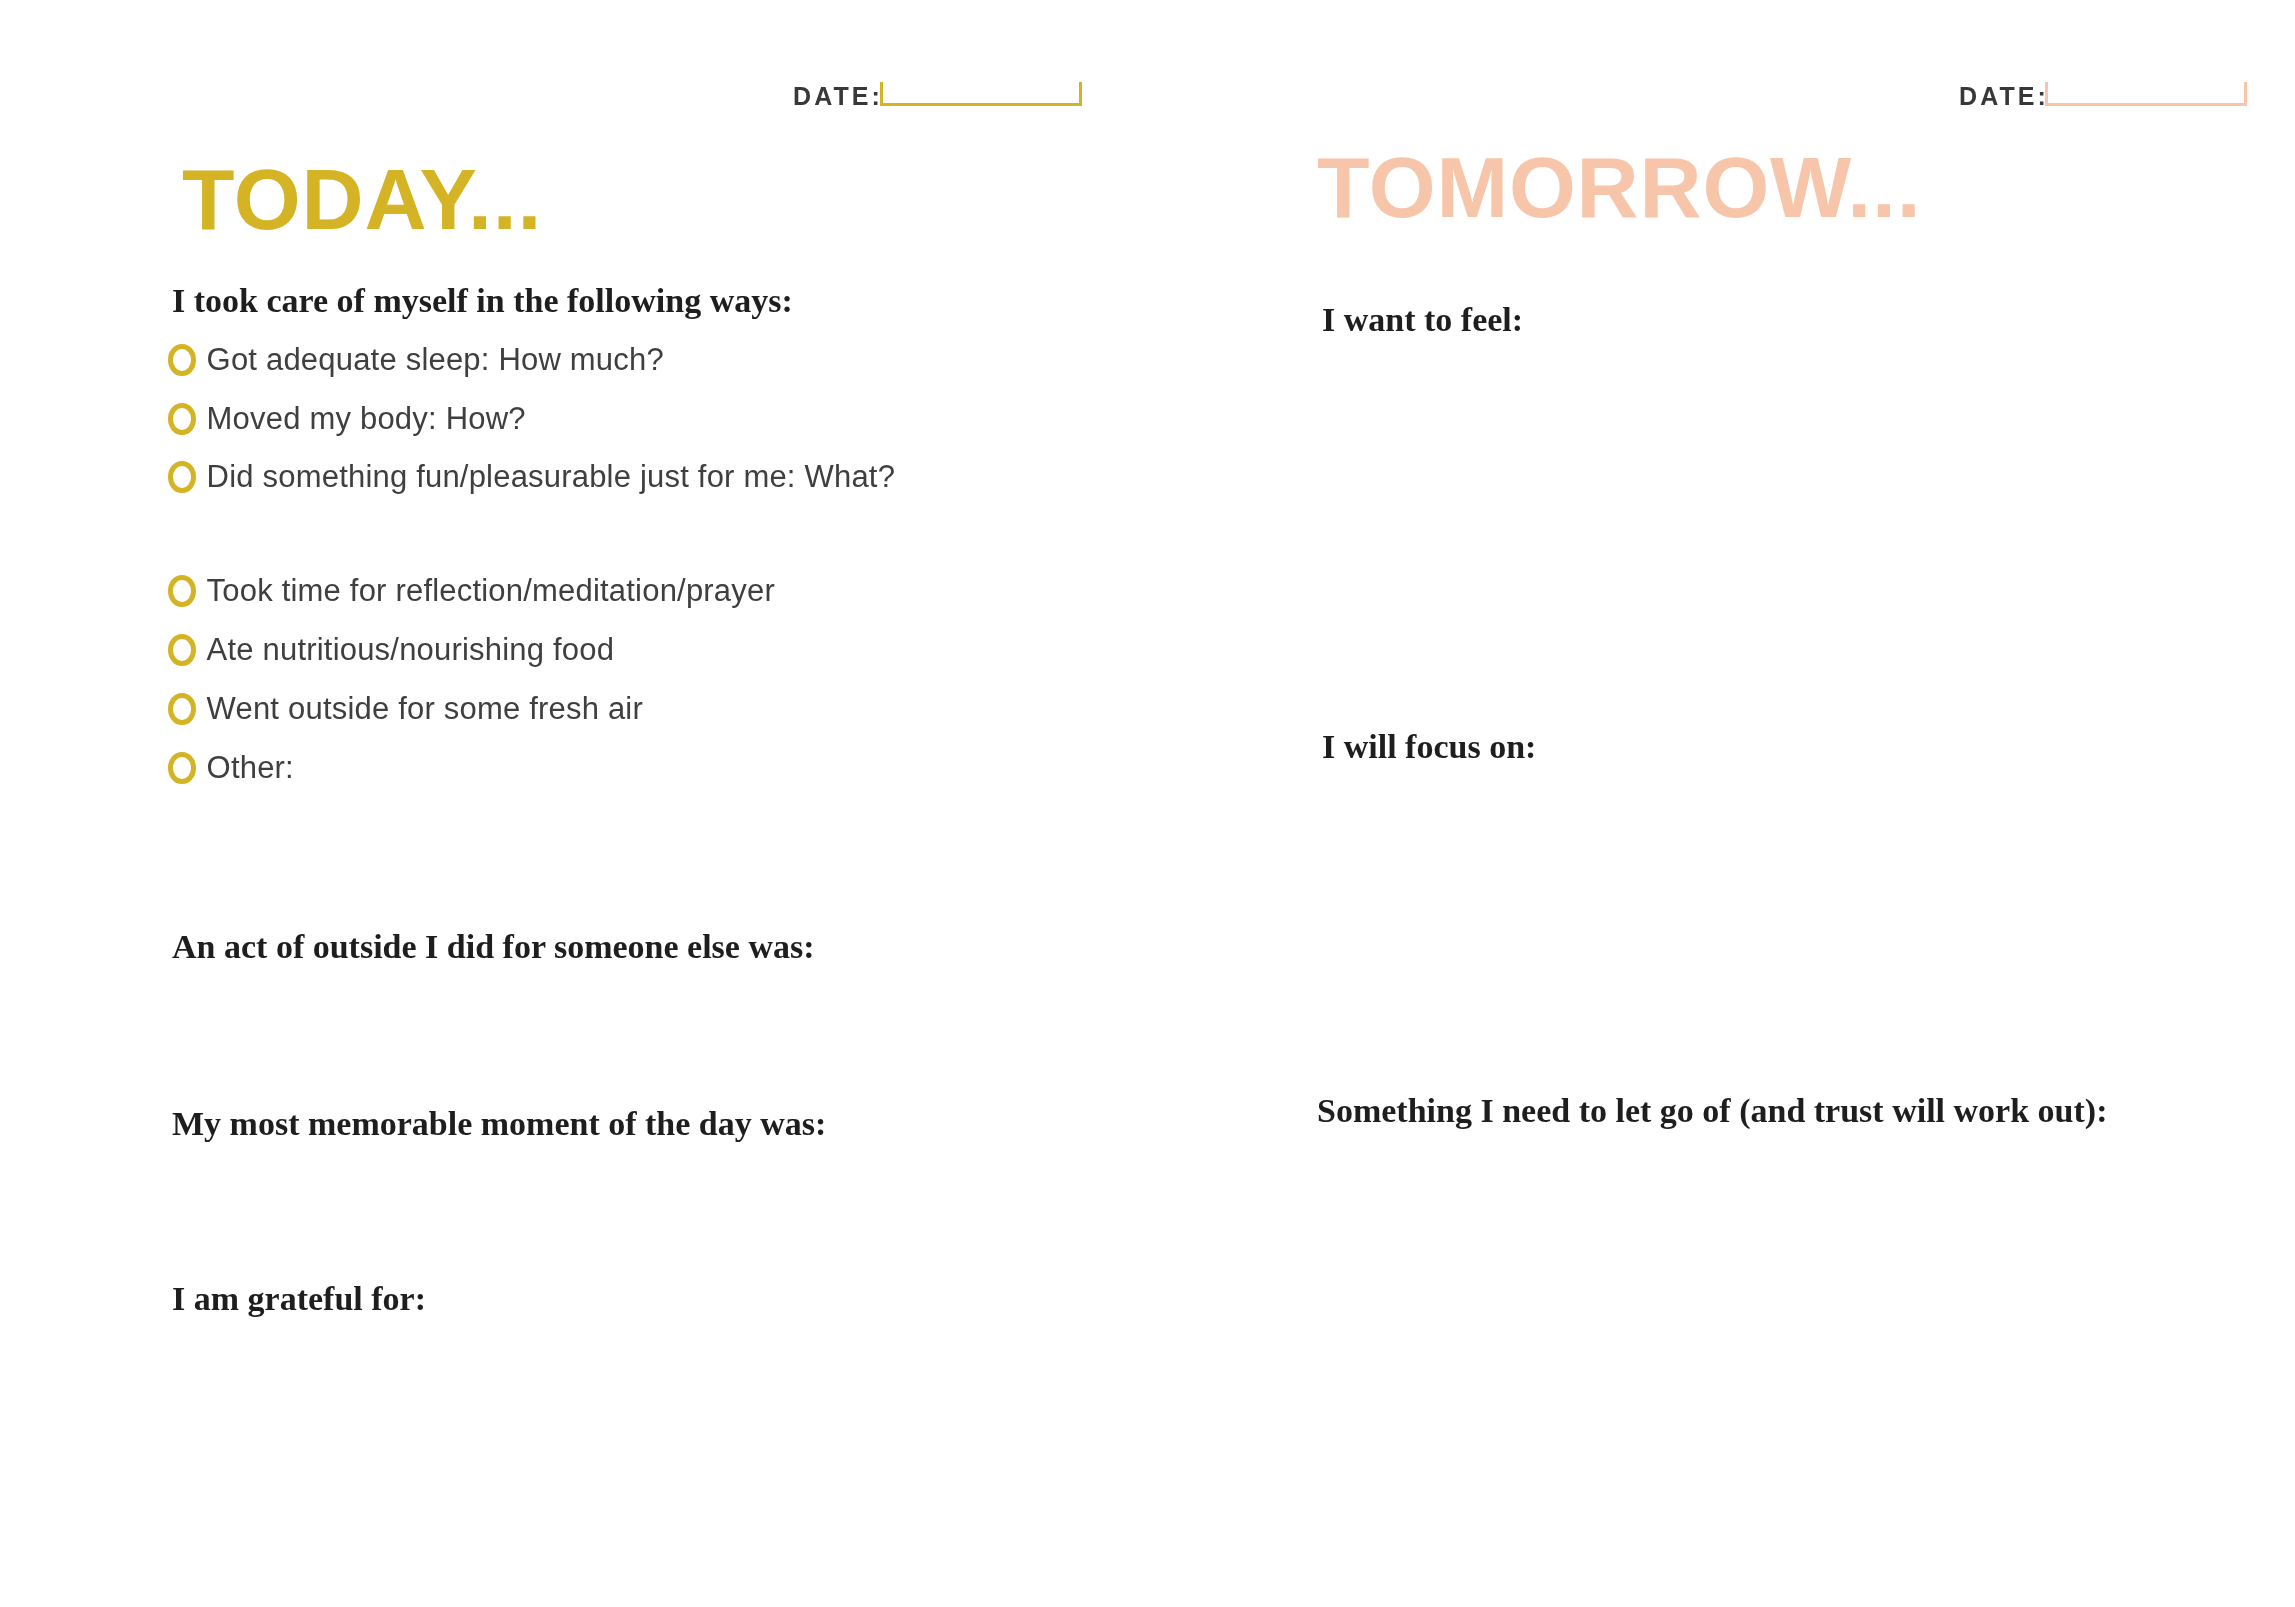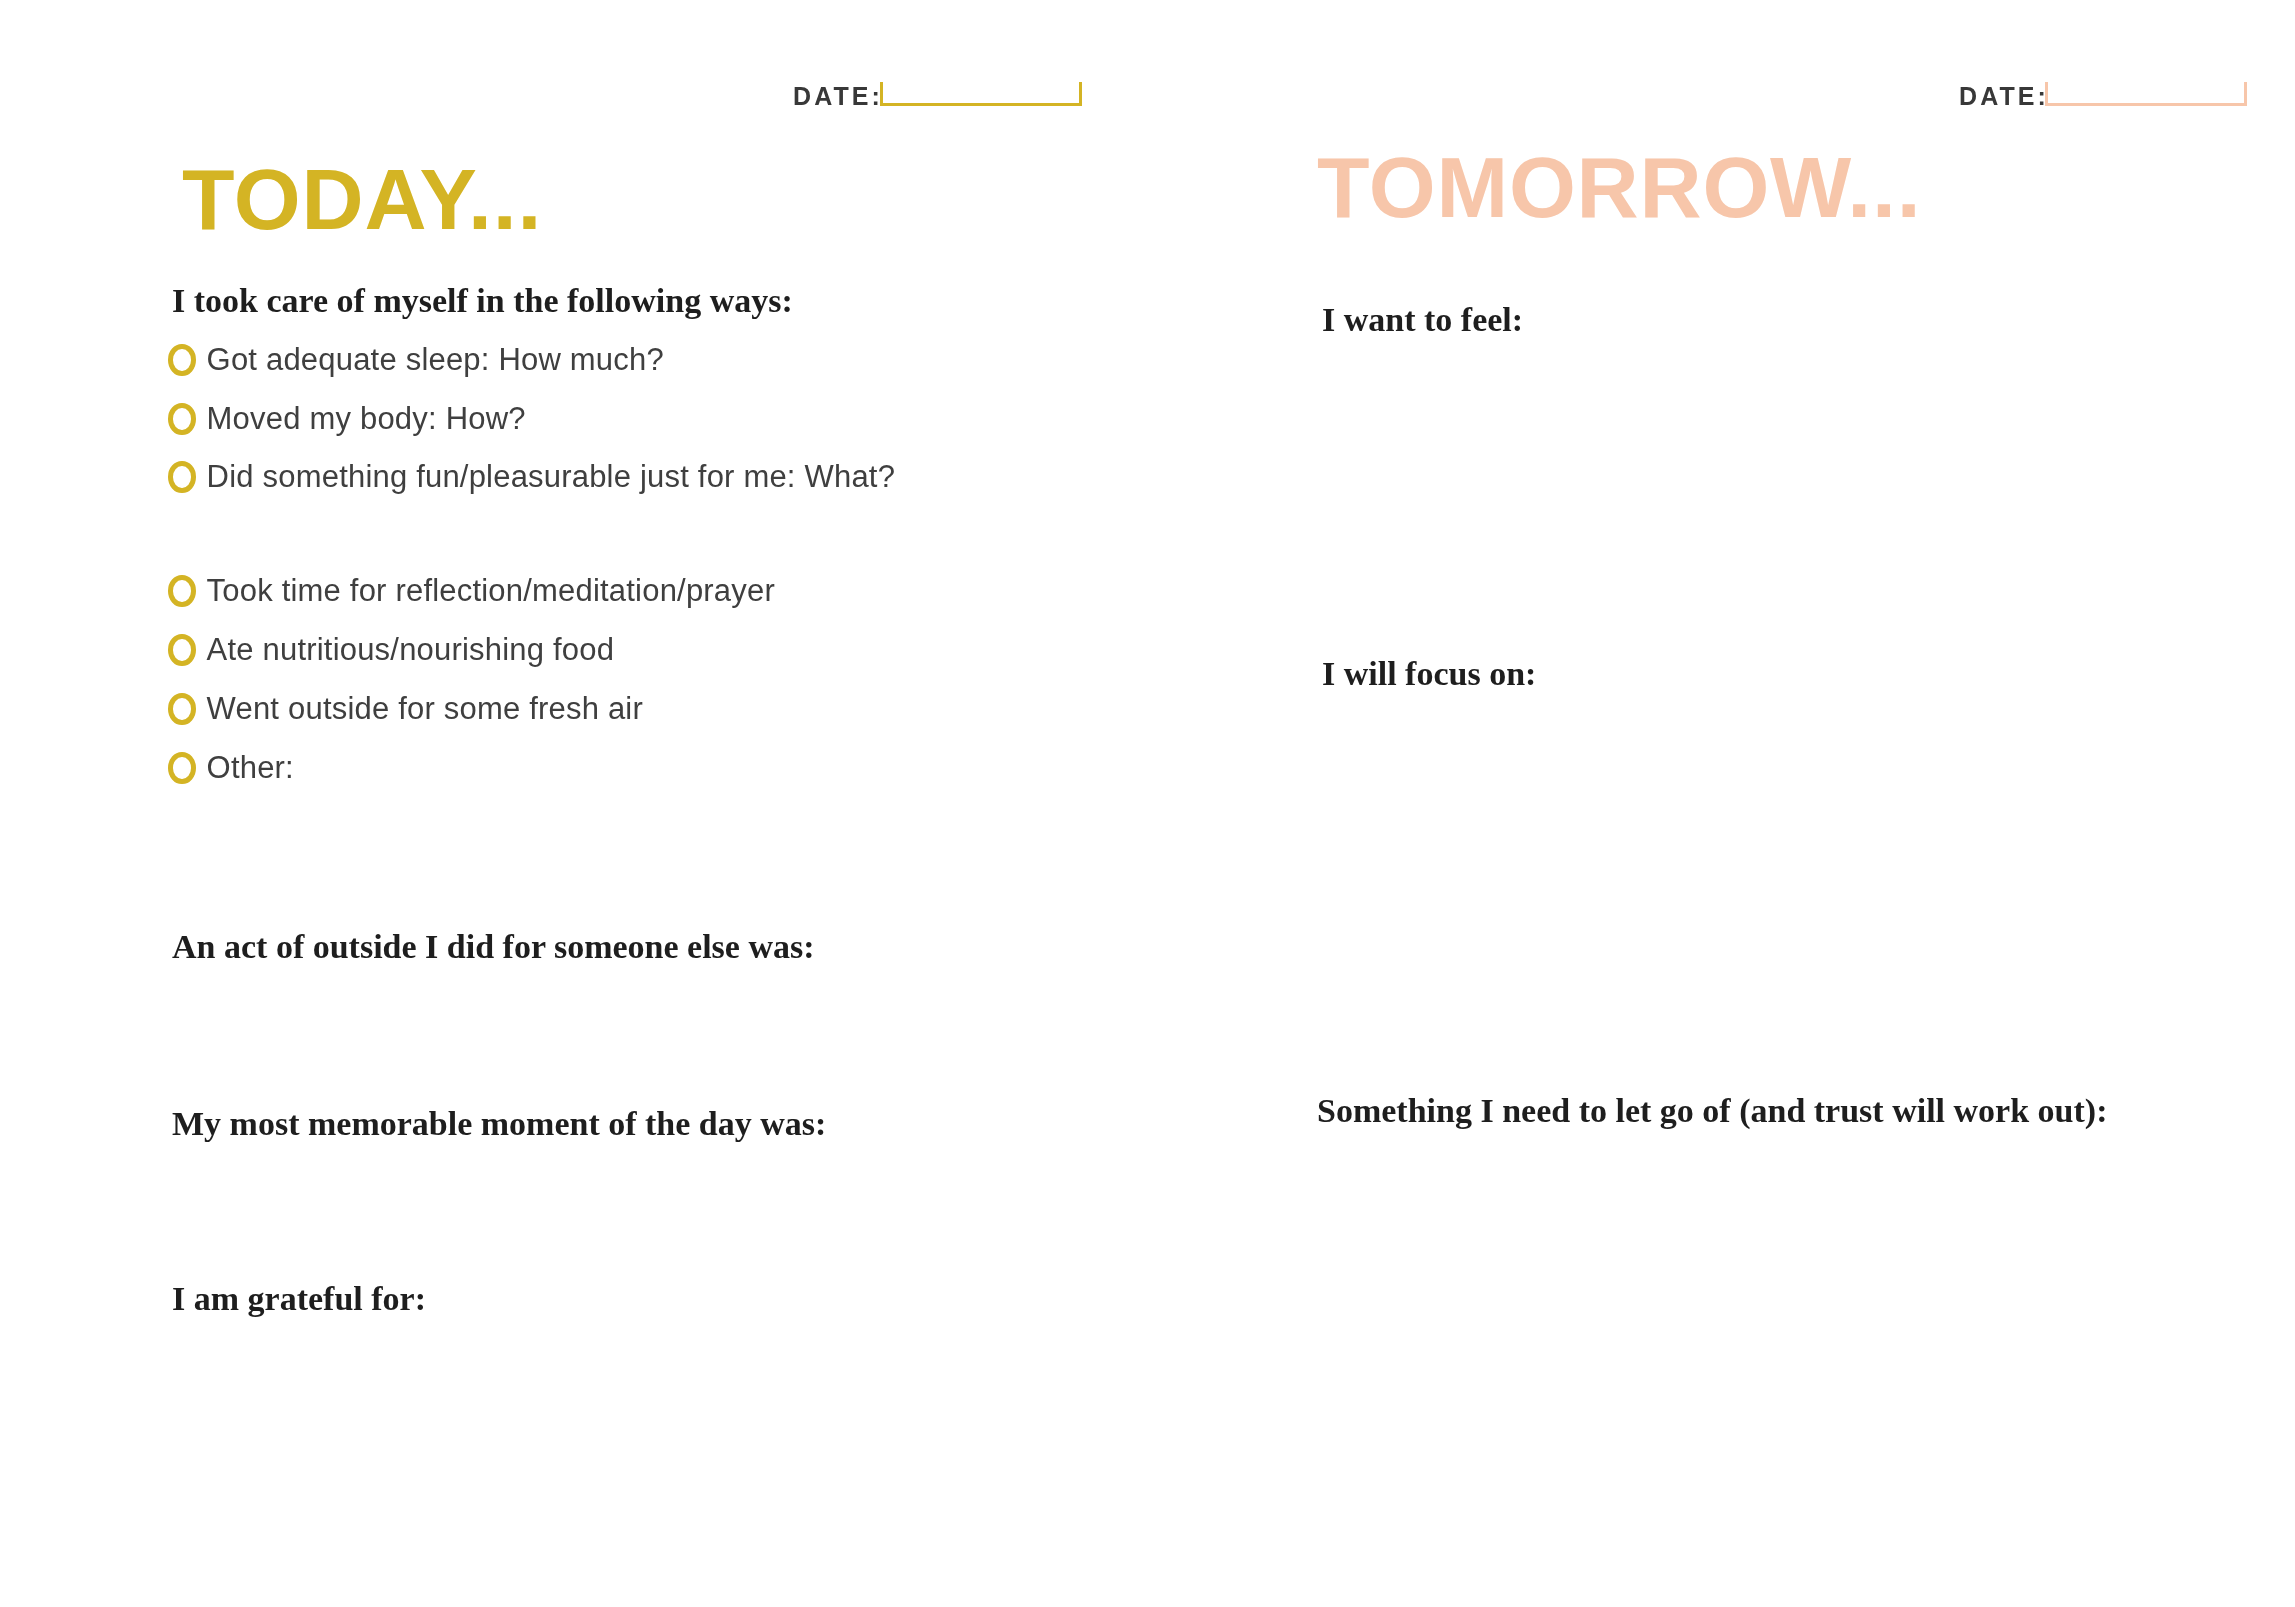--- a/index.html
+++ b/index.html
@@ -125,15 +125,15 @@
 <div class="abs prompt" style="left:172px; top:927px;">An act of outside I did for someone else was:</div>
 <div class="abs prompt" style="left:172px; top:1104px;">My most memorable moment of the day was:</div>
 <div class="abs prompt" style="left:172px; top:1279px;">I am grateful for:</div>
 
 <span class="abs date-label" style="left:1959px; top:84px;">DATE:</span>
 <div class="abs date-line peach" style="left:2045px; top:82px;"></div>
 
 <div class="abs page-title peach" style="left:1317px; top:144px;">TOMORROW...</div>
 
 <div class="abs prompt" style="left:1322px; top:286px;margin-top:14px;">I want to feel:</div>
-<div class="abs prompt" style="left:1322px; top:654px;">I will focus on:</div>
+<div class="abs prompt" style="left:1322px; top:727px;">I will focus on:</div>
 <div class="abs prompt" style="left:1317px; top:1091px;">Something I need to let go of (and trust will work out):</div>
 
 
 </body></html>

